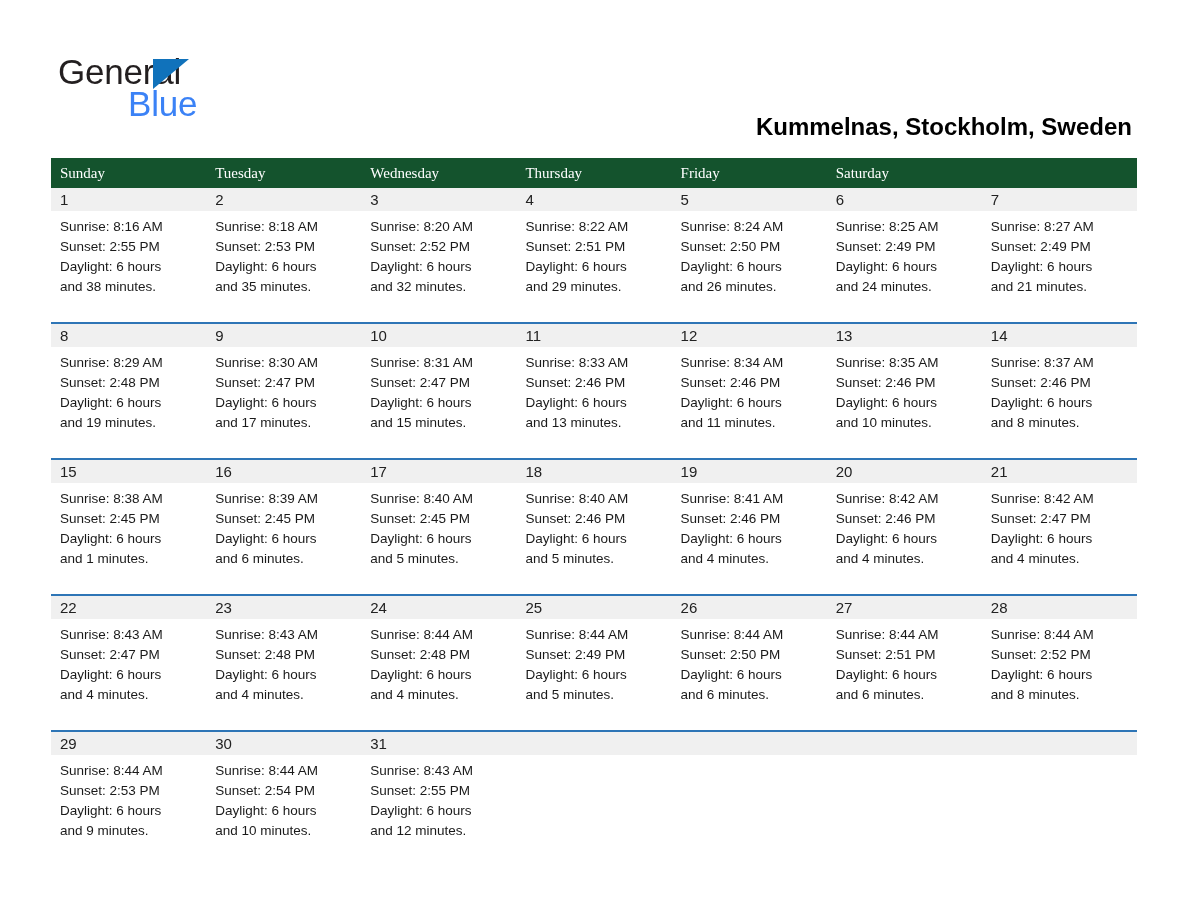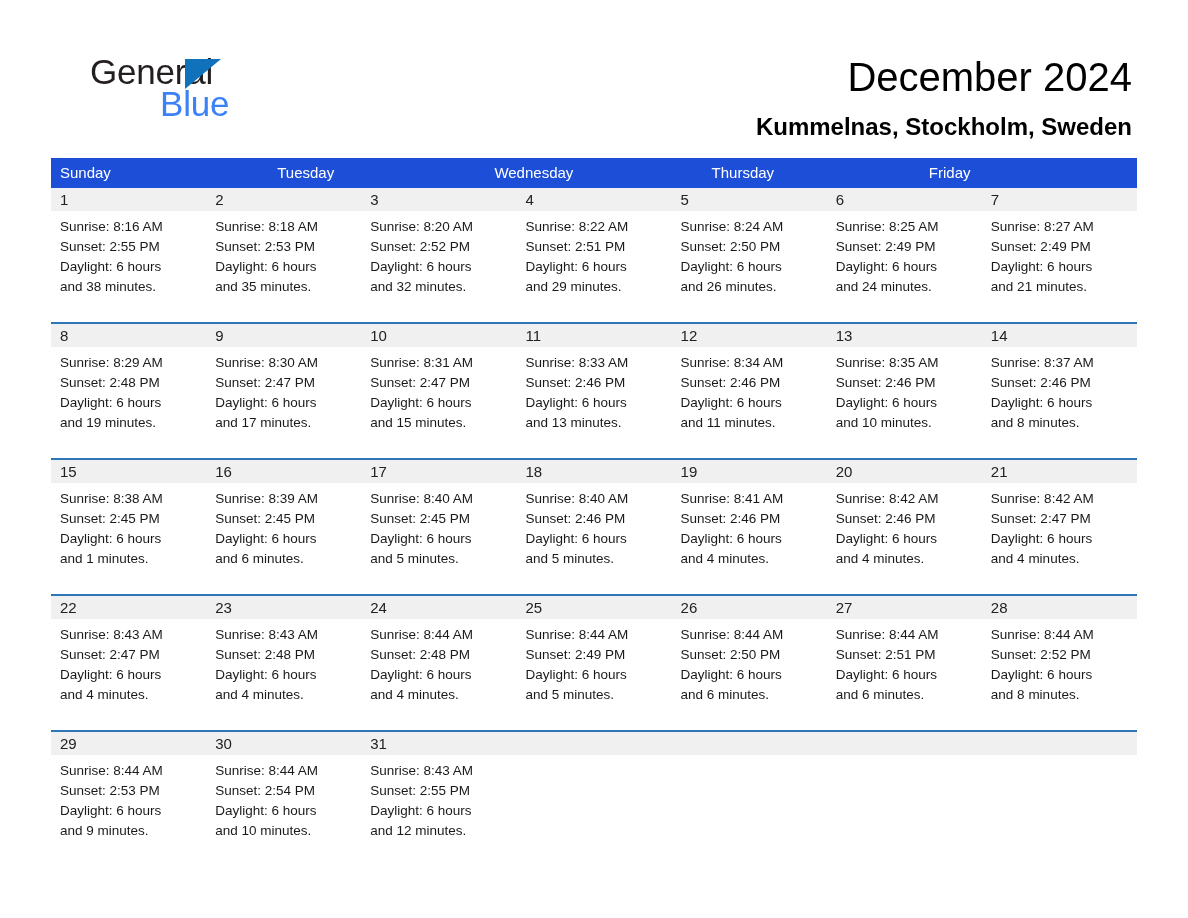--- a/index.html
+++ b/index.html
@@ -11,21 +11,21 @@
     overflow: hidden;
   }
   .page { position: relative; width: 1188px; height: 918px; }
 
   
   .topbar {
     position: absolute; left: 0; top: 0; width: 1188px; height: 150px;
   }
   .logo {
     position: absolute; left: 58px; top: 52px;
-    width: 260px; height: 76px; margin-left: 32px;
+    width: 260px; height: 76px;
   }
   .logo-general {
     position: absolute; left: 0; top: 0;
     font-size: 35px; line-height: 40px; color: #231f20;
     letter-spacing: -0.2px;
   }
   .logo-tri {
     position: absolute; left: 95px; top: 7px;
     width: 0; height: 0;
     border-left: 36px solid #1072bb;
@@ -46,22 +46,22 @@
     font-size: 24px; line-height: 30px; color: #000; font-weight: bold;
     text-align: right; white-space: nowrap;
   }
 
   
   .calendar {
     position: absolute; left: 51px; top: 158px;
     width: 1086px;
   }
   .weekdays {
-    display: grid; grid-template-columns: repeat(5, 1fr);
-    background: #1d4ed8; height: 30px;
+    display: grid; grid-template-columns: repeat(7, 1fr);
+    background: #14532d; height: 30px; font-family: Liberation Serif, serif;
   }
   .weekday {
     color: #ffffff; font-size: 15px; line-height: 30px;
     padding-left: 9px; white-space: nowrap;
   }
   .week {
     position: relative;
     border-top: 2px solid #2e75b6;
   }
   .week:first-of-type { border-top: none; }
@@ -93,21 +93,20 @@
 <div class="page">
 
   <div class="topbar">
 
     <div class="logo">
       <span class="logo-general">General</span>
       <span class="logo-tri"></span>
       <span class="logo-blue">Blue</span>
     </div>
 
-    <div class="title">December 2024</div>
     <div class="subtitle">Kummelnas, Stockholm, Sweden</div>
   </div>
 
   <div class="calendar">
     <div class="weekdays">
       <div class="weekday">Sunday</div>
       <div class="weekday">Tuesday</div>
       <div class="weekday">Wednesday</div>
       <div class="weekday">Thursday</div>
       <div class="weekday">Friday</div>

